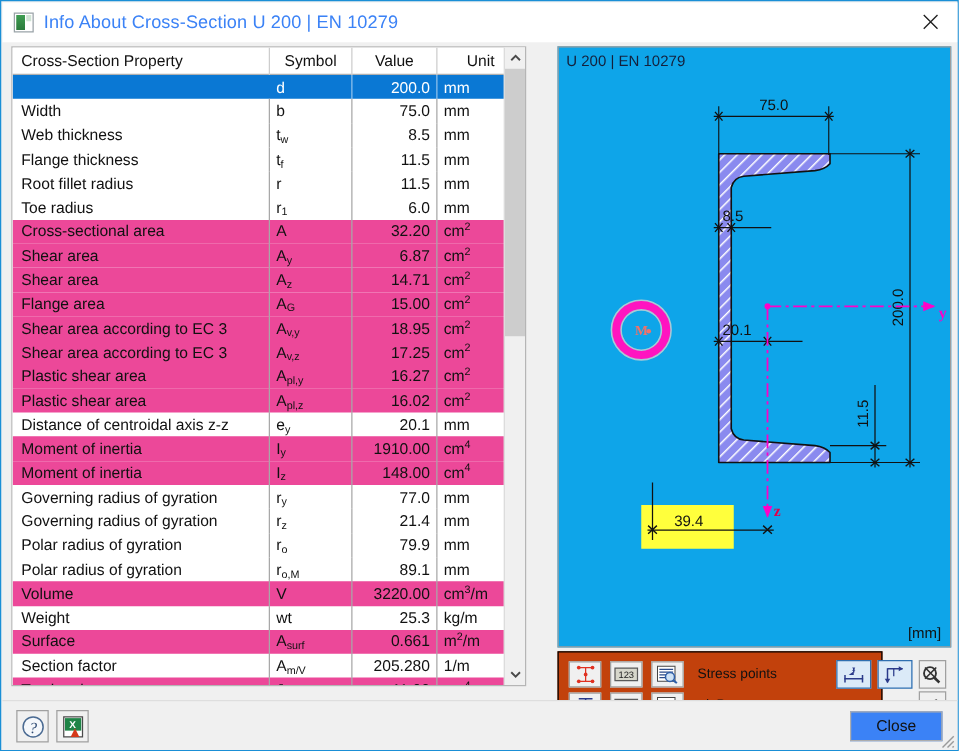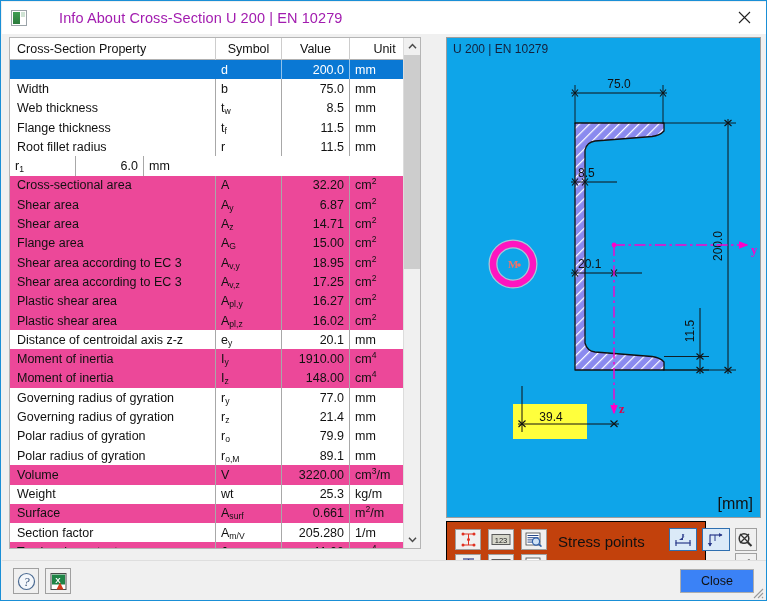--- a/index.html
+++ b/index.html
@@ -39,24 +39,23 @@
     left: 1px; top: 1px; width: 7px; height: 12px;
     background: linear-gradient(#3f9d52, #2b7a3c);
   }
   #app-icon::after {
     content: ""; position: absolute;
     left: 9px; top: 1px; width: 4px; height: 5px;
     background: #cfe3d4;
   }
   #title-text {
     font-size: 14.5px;
-    color: #a21caf;
+    color: #3b82f6;
     letter-spacing: 0.1px;
     white-space: nowrap;
-    margin-left: 24px;
   }
   #close-x {
     position: absolute; right: 0; top: 0;
     width: 46px; height: 31px;
     display: flex; align-items: center; justify-content: center;
     cursor: default;
   }
   #close-x svg { display: block; }
 
   
@@ -155,21 +154,21 @@
     border: 1px solid #9d9d9d;
     overflow: hidden;
   }
   #gfx-caption {
     position: absolute; left: 6px; top: 4px;
     font-size: 12px; color: #14203c;
     z-index: 3;
   }
   #gfx-unit {
     position: absolute; right: 7px; bottom: 4px;
-    font-size: 16px; color: #111;
+    font-size: 12px; color: #111;
     z-index: 3;
   }
   #gfx-svg { position: absolute; left: 0; top: 0; }
 
   
   #gfx-toolbar {
     position: absolute; left: 444px; top: 487px;
     width: 260px; height: 58px;
     background: #c2410c;
     border: 1px solid #000000;
@@ -177,21 +176,21 @@
   .tbtn {
     position: absolute;
     width: 26px; height: 21px;
     background: #f0f0f0;
     border: 1px solid #a0a0a0;
     display: flex; align-items: center; justify-content: center;
   }
   .tbtn.active { border: 1px solid #2f6fb0; background: #dbeaf8; }
   .tlabel {
     position: absolute;
-    font-size: 15px; color: #111;
+    font-size: 11px; color: #111;
     white-space: nowrap;
   }
 
   
   #footer {
     position: absolute; left: 1px; top: 559px;
     width: 765px; height: 41px;
     background: #f0f0f0;
     border-top: 1px solid #dedede;
   }
@@ -267,20 +266,21 @@
             <div class="cell c2">11.5</div>
             <div class="cell c3">mm</div>
           </div>
           <div class="row">
             <div class="cell c0">Root fillet radius</div>
             <div class="cell c1">r</div>
             <div class="cell c2">11.5</div>
             <div class="cell c3">mm</div>
           </div>
           <div class="row">
+            <div class="cell c0">Toe radius</div>
             <div class="cell c1">r<span class="sub">1</span></div>
             <div class="cell c2">6.0</div>
             <div class="cell c3">mm</div>
           </div>
           <div class="row shade">
             <div class="cell c0">Cross-sectional area</div>
             <div class="cell c1">A</div>
             <div class="cell c2">32.20</div>
             <div class="cell c3">cm<span class="sup">2</span></div>
           </div>

